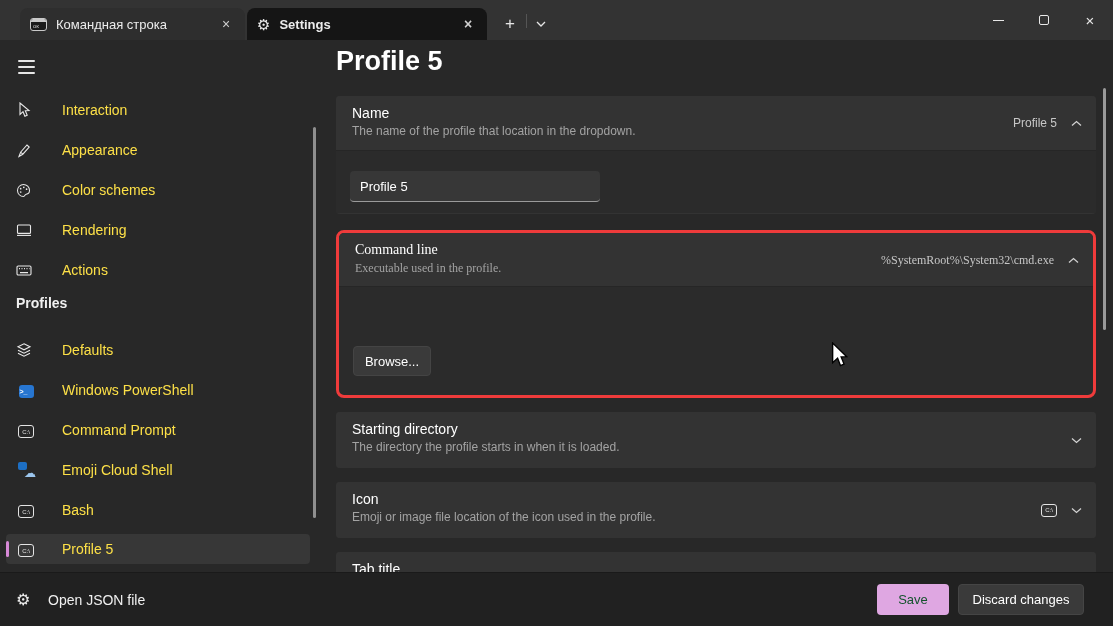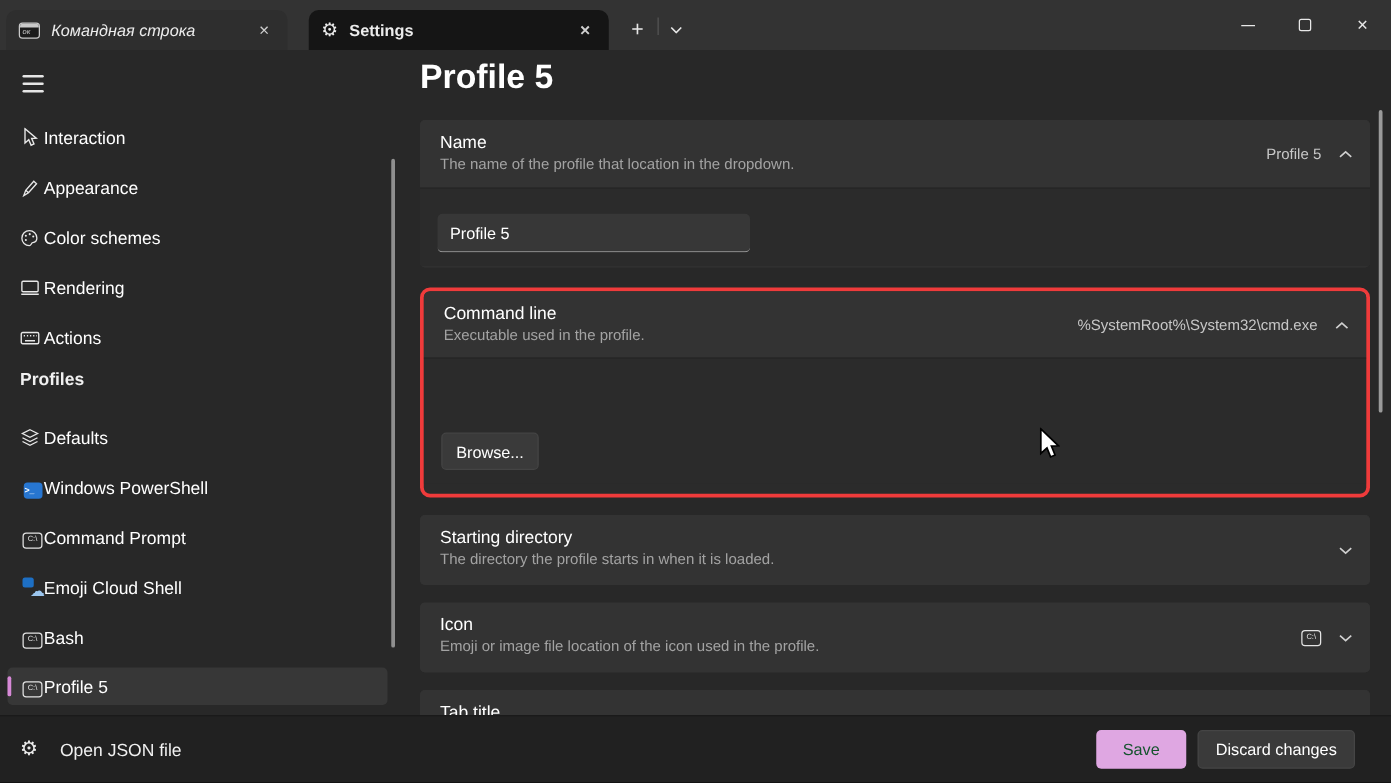--- a/index.html
+++ b/index.html
@@ -4,21 +4,21 @@
 <style>
   * { margin:0; padding:0; box-sizing:border-box; }
   html,body { width:1113px; height:626px; background:#000; }
   body { font-family:"Liberation Sans","DejaVu Sans",sans-serif; }
   .window { position:relative; width:1113px; height:626px; background:#282828; overflow:hidden; }
 
   
   .tabbar { position:absolute; top:0; left:0; width:1113px; height:40px; background:#333333; }
   .tab { position:absolute; top:8px; height:32px; border-radius:8px 8px 0 0;
          display:flex; align-items:center; padding:0 10px; gap:9px; color:#ececec; font-size:13px; }
-  .tab.inactive { left:5px; width:225px; background:#2e2e2e;font-style:italic; }
+  .tab.inactive { left:20px; width:225px; background:#2e2e2e; }
   .tab.active { left:247px; width:240px; background:#151515; font-weight:700; }
   .tablabel { flex:1; white-space:nowrap; overflow:hidden; }
   .tabclose { width:18px; height:18px; display:flex; align-items:center; justify-content:center;
               font-size:14px; color:#cfcfcf; border-radius:3px; }
   .cmd-tab-ic { width:17px; height:13px; border:1px solid #c9c9c9; border-radius:3px; background:#1b1b1b;
                 position:relative; display:inline-block; }
   .cmd-tab-ic::before { content:""; position:absolute; left:0; top:0; right:0; height:3px; background:#c9c9c9;
                 border-radius:2px 2px 0 0; }
   .cmd-tab-ic::after { content:"ок"; position:absolute; left:2px; top:3px; font-size:6px; line-height:8px; color:#c9c9c9; }
   .gear { color:#ececec; font-size:15px; line-height:1; }
@@ -36,21 +36,21 @@
   .bodyarea { position:absolute; top:40px; left:0; right:0; bottom:54px; }
   .sidebar { position:absolute; left:0; top:0; width:316px; height:100%; background:#282828; }
   .main { position:absolute; left:316px; top:0; right:0; height:100%; background:#282828; overflow:hidden; }
 
   
   .hamburger { position:absolute; left:8px; top:12px; width:36px; height:30px; background:transparent; border:none;
                display:flex; flex-direction:column; gap:4px; align-items:center; justify-content:center; }
   .hamburger span { width:17px; height:2px; background:#e6e6e6; border-radius:1px; }
   .sb-item { position:absolute; left:6px; width:304px; height:28px; display:flex; align-items:center; border-radius:4px; }
   .sb-item .ic { position:absolute; left:10px; width:20px; text-align:center; color:#e8e8e8; font-size:14px; line-height:1; }
-  .sb-item .lbl { position:absolute; left:29px; color:#ffffff; font-size:14px; white-space:nowrap; }
+  .sb-item .lbl { position:absolute; left:56px; color:#fde047; font-size:14px; white-space:nowrap; }
   .sb-item.selected { background:#373737; height:30px; }
   .sel-pill { position:absolute; left:0; top:7px; width:3px; height:16px; border-radius:2px; }
   .sb-header { position:absolute; left:16px; color:#f0f0f0; font-size:14px; font-weight:700; }
   .sb-scroll { position:absolute; left:313px; top:87px; width:3px; height:391px; background:#8f8f8f; border-radius:2px; }
   .ps-ic { width:15px; height:13px; background:#2776d1; border-radius:3px; color:#fff; font-size:7px; font-weight:700;
            display:inline-flex; align-items:center; justify-content:flex-start; padding-left:1px; font-style:normal; }
   .cmd-ic { width:16px; height:13px; border:1px solid #e4e4e4; border-radius:3px; color:#e4e4e4; font-size:6px;
             display:inline-flex; align-items:center; justify-content:center; font-style:normal; }
   .azure-ic { position:relative; width:16px; height:14px; display:inline-block; }
   .azure-ic b { position:absolute; left:0; top:0; width:9px; height:8px; background:#1d6fc4; border-radius:2px; }
@@ -66,21 +66,21 @@
   .ch-value { color:#c7c7c7; font-size:12px; white-space:nowrap; }
   .chev { display:flex; align-items:center; }
   .card-content { background:#2b2b2b; border-top:1px solid #262626; position:relative; }
   .textbox { position:absolute; left:14px; background:#373737; border:none; border-bottom:1px solid #9a9a9a;
              border-radius:4px; color:#ffffff; font-size:13px; padding:0 10px;
              font-family:"Liberation Sans","DejaVu Sans",sans-serif; }
   .card-name { top:56px; height:118px; }
   .card-name .card-content { height:63px; }
   .card-name .textbox { top:20px; width:250px; height:31px; }
   .card-cmd { top:190px; height:168px; border:3px solid #ef3b3b; border-radius:8px; background:#2b2b2b; }
-  .card-cmd .card-header { height:53px; }
+  .card-cmd .card-header { height:53px;font-family:Liberation Serif, serif; }
   .card-cmd .card-content { height:101px; }
   .card-cmd .textbox { top:16px; width:318px; height:31px; background:#1d1d1d; border-bottom:2px solid #d8a0e3; }
   .browse-btn { position:absolute; left:14px; top:59px; width:78px; height:30px; background:#3a3a3a; border:1px solid #444;
                 border-radius:4px; color:#ffffff; font-size:13px; font-family:inherit; }
   .card-collapsed { height:56px; }
   .card-collapsed .card-header { height:56px; }
   .card-startdir { top:372px; }
   .card-icon { top:442px; }
   .card-tabtitle { top:512px; height:60px; border-radius:4px 4px 0 0; }
   .main-scroll { position:absolute; right:7px; top:48px; width:3px; height:242px; background:#9a9a9a; border-radius:2px; }

